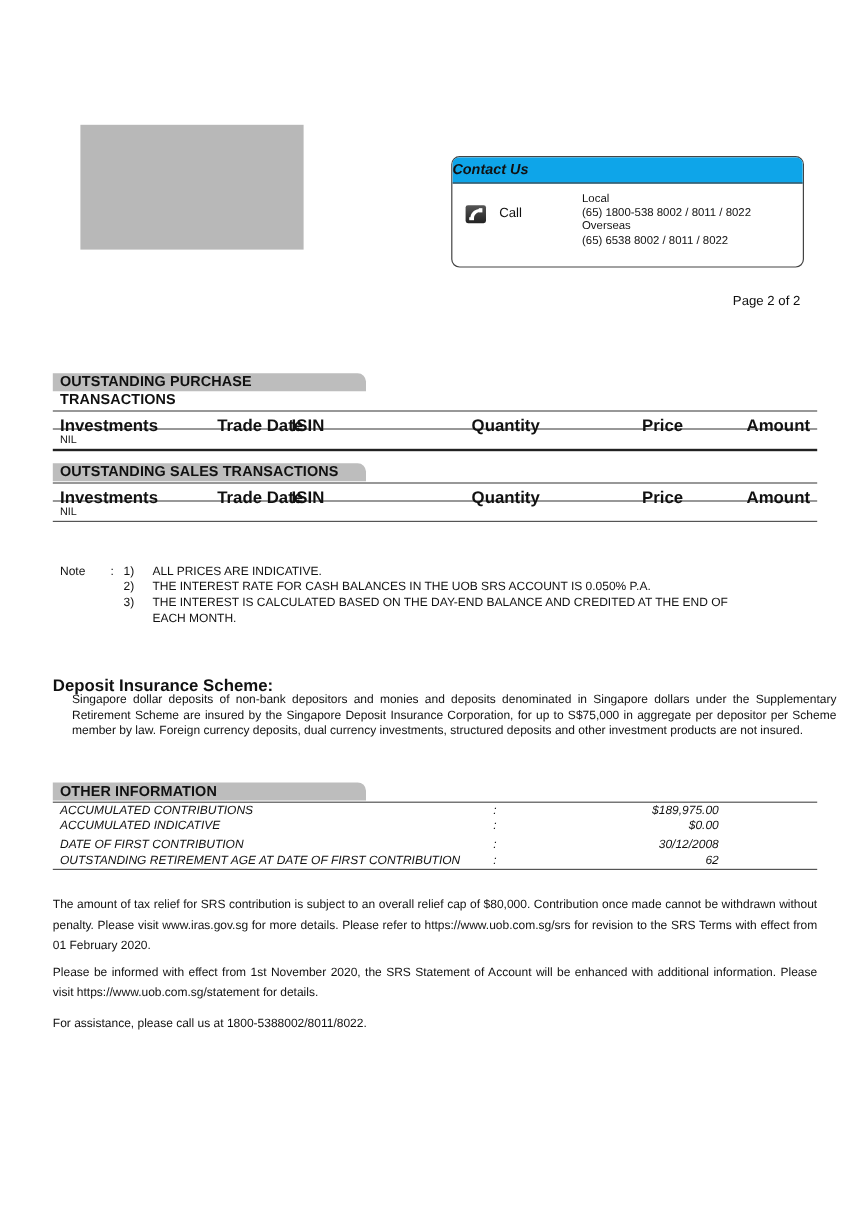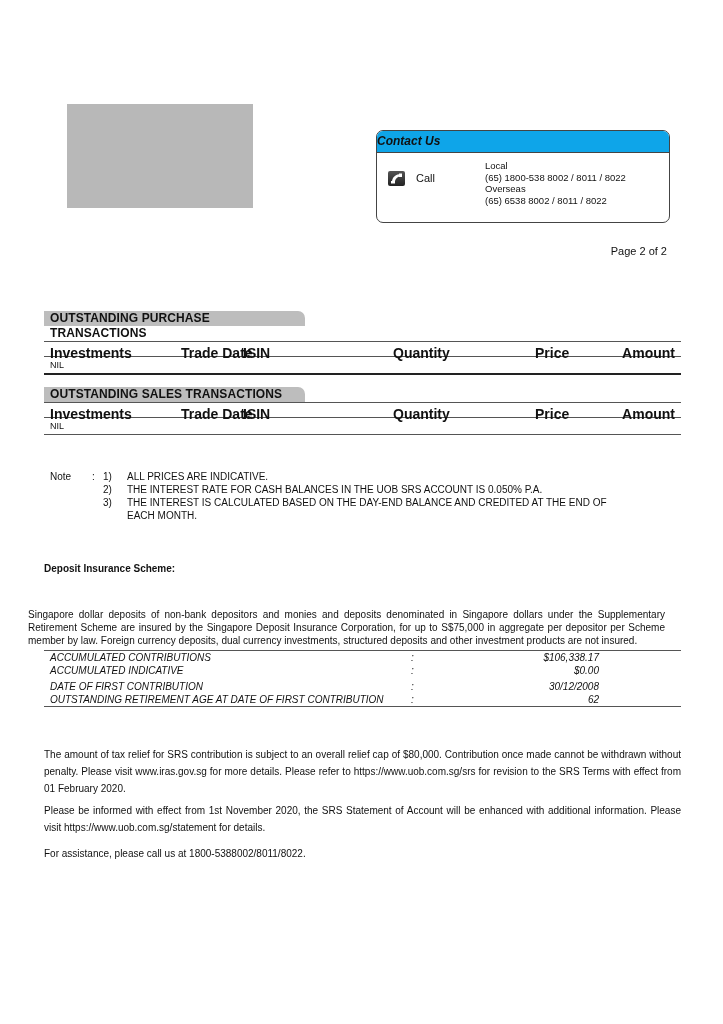--- a/index.html
+++ b/index.html
@@ -39,25 +39,24 @@
     .thead { position: relative; height: 14px; font-size: 14px; font-weight: bold; }
     .thead span { position: absolute; top: 3px; }
     .trow { height: 16px; font-size: 9px; line-height: 16px; padding-left: 6px; }
 
     .note { position: absolute; left: 50px; top: 470px; font-size: 10px; line-height: 13px; }
     .note .lbl { position: absolute; left: 0; top: 0; }
     .note .colon { position: absolute; left: 42px; top: 0; }
     .note .num { position: absolute; left: 53px; }
     .note .txt { position: absolute; left: 77px; width: 490px; }
 
-    .dis-title { position: absolute; left: 44px; top: 563px; font-weight: bold; font-size: 10px; }
+    .dis-title { position: absolute; left: 44px; top: 563px; font-weight: bold; font-size: 14px; }
     .dis-body {
-      position: absolute; left: 28px; top: 577px; width: 637px; font-size: 10px; line-height: 13px;
+      position: absolute; left: 60px; top: 577px; width: 637px; font-size: 10px; line-height: 13px;
       text-align: justify;
-      margin-top: 31px;
     }
 
     .oi-table { width: 637px; border-collapse: collapse; font-size: 10px; }
     .oi-table td { padding: 0 6px; height: 13px; line-height: 13px; font-style: italic; }
     .oi-table td.c { width: 10px; padding: 0; }
     .oi-table td.v { text-align: right; width: 170px; padding-right: 82px; }
     .oi-gap td { height: 3px; }
 
     .para { position: absolute; left: 44px; width: 637px; font-size: 10px; line-height: 17px; text-align: justify; }
   </style>
@@ -126,27 +125,28 @@
   <span class="num" style="top:13px">2)</span>
   <span class="txt" style="top:13px">THE INTEREST RATE FOR CASH BALANCES IN THE UOB SRS ACCOUNT IS 0.050% P.A.</span>
   <span class="num" style="top:26px">3)</span>
   <span class="txt" style="top:26px">THE INTEREST IS CALCULATED BASED ON THE DAY-END BALANCE AND CREDITED AT THE END OF EACH MONTH.</span>
 </div>
 
 <div class="dis-title">Deposit Insurance Scheme:</div>
 <div class="dis-body">Singapore dollar deposits of non-bank depositors and monies and deposits denominated in Singapore dollars under the Supplementary Retirement Scheme are insured by the Singapore Deposit Insurance Corporation, for up to S$75,000 in aggregate per depositor per Scheme member by law. Foreign currency deposits, dual currency investments, structured deposits and other investment products are not insured.</div>
 
 <div class="section" style="top:650px;">
+  <div class="tab">OTHER INFORMATION</div>
   <div class="rule"></div>
   <table class="oi-table">
     <tbody>
         <tr>
       <td>ACCUMULATED CONTRIBUTIONS</td>
       <td class="c">:</td>
-      <td class="v">$106,338.17</td>
+      <td class="v">$189,975.00</td>
     </tr>
     <tr>
       <td>ACCUMULATED INDICATIVE</td>
       <td class="c">:</td>
       <td class="v">$0.00</td>
     </tr>
     <tr class="oi-gap">
           <td></td>
           <td></td>
           <td></td>

